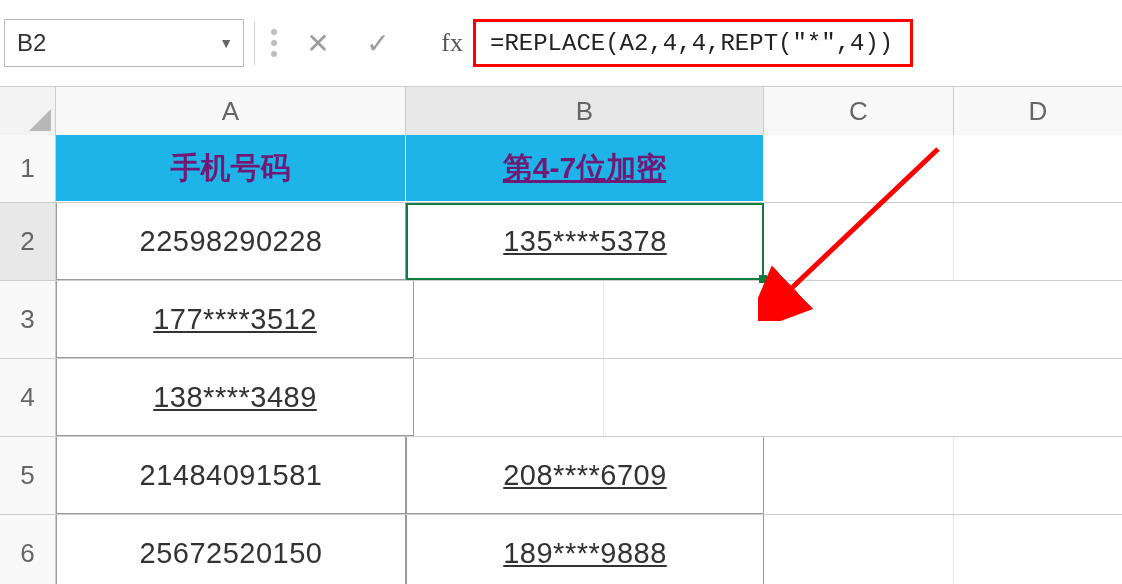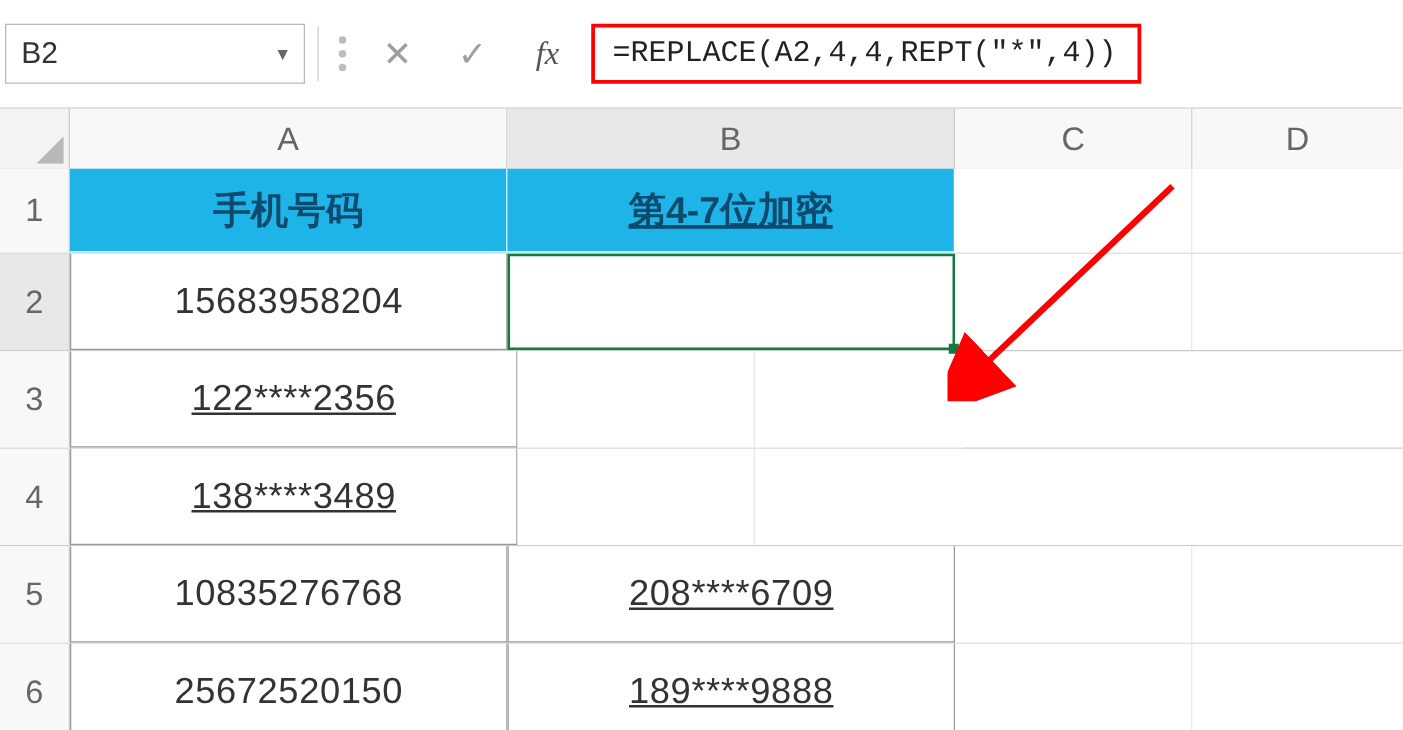--- a/index.html
+++ b/index.html
@@ -40,21 +40,21 @@
       padding:0 6px;
     }
     .vdots span {
       width:6px; height:6px; border-radius:50%; background:#bdbdbd;
     }
     .fb-btn {
       width:50px; height:44px;
       display:flex; align-items:center; justify-content:center;
       font-size:28px; color:#9e9e9e;
     }
-    .fb-btn.fx { font-style:italic; font-family:"Times New Roman", serif; color:#555; font-size:26px;}
+    .fb-btn.fx { font-family:"Times New Roman", serif; color:#555; font-size:26px;justify-content:flex-end;}
     .formula-input {
       flex:0 0 auto;
       border:3px solid #ff0000;
       height:48px;
       display:flex; align-items:center;
       padding:0 14px;
       font-size:24px;
       color:#222;
       font-family:Consolas,"Courier New",monospace;
       min-width:440px;
@@ -107,21 +107,21 @@
       background:#fff;
       border-right:1px solid #b0b0b0;
       position:relative;
     }
     .cA-cell { width:350px; }
     .cB-cell { width:358px;text-decoration:underline; }
     .cC-cell { width:190px; border-right:1px solid #e4e4e4;}
     .cD-cell { width:168px; border-right:none; }
     .r1 .cA-cell, .r1 .cB-cell {
       background:#1fb4e8;
-      color:#0c4a6e;
+      color:#701a75;
       font-weight:bold;
       font-size:30px;
       border-right:1px solid #fff;
       border-bottom:1px solid #fff;
     }
     .data-cell {
       border:1px solid #9a9a9a;
       border-top:none;
       font-family:"Arial Narrow","Helvetica Neue",Arial,sans-serif;
       font-size:29px;
@@ -205,45 +205,46 @@
   <div class="row r1">
     <div class="row-h">1</div>
     <div class="cell cA-cell">手机号码</div>
     <div class="cell cB-cell">第4-7位加密</div>
     <div class="cell cC-cell"></div>
     <div class="cell cD-cell"></div>
   </div>
 
   <div class="row">
     <div class="row-h" style="background:#e8e8e8">2</div>
-    <div class="cell cA-cell data-cell">15683958204</div>
+    <div class="cell cA-cell data-cell">22598290228</div>
     <div class="cell cB-cell data-cell selected">
+      <span>135****5378</span>
       <div class="fill-handle"></div>
     </div>
     <div class="cell cC-cell"></div>
     <div class="cell cD-cell"></div>
   </div>
 
   <div class="row">
     <div class="row-h">3</div>
-    <div class="cell cB-cell data-cell">122****2356</div>
+    <div class="cell cB-cell data-cell">177****3512</div>
     <div class="cell cC-cell"></div>
     <div class="cell cD-cell"></div>
   </div>
 
   <div class="row">
     <div class="row-h">4</div>
     <div class="cell cB-cell data-cell">138****3489</div>
     <div class="cell cC-cell"></div>
     <div class="cell cD-cell"></div>
   </div>
 
   <div class="row">
     <div class="row-h">5</div>
-    <div class="cell cA-cell data-cell">10835276768</div>
+    <div class="cell cA-cell data-cell">21484091581</div>
     <div class="cell cB-cell data-cell">208****6709</div>
     <div class="cell cC-cell"></div>
     <div class="cell cD-cell"></div>
   </div>
 
   <div class="row">
     <div class="row-h">6</div>
     <div class="cell cA-cell data-cell">25672520150</div>
     <div class="cell cB-cell data-cell">189****9888</div>
     <div class="cell cC-cell"></div>

